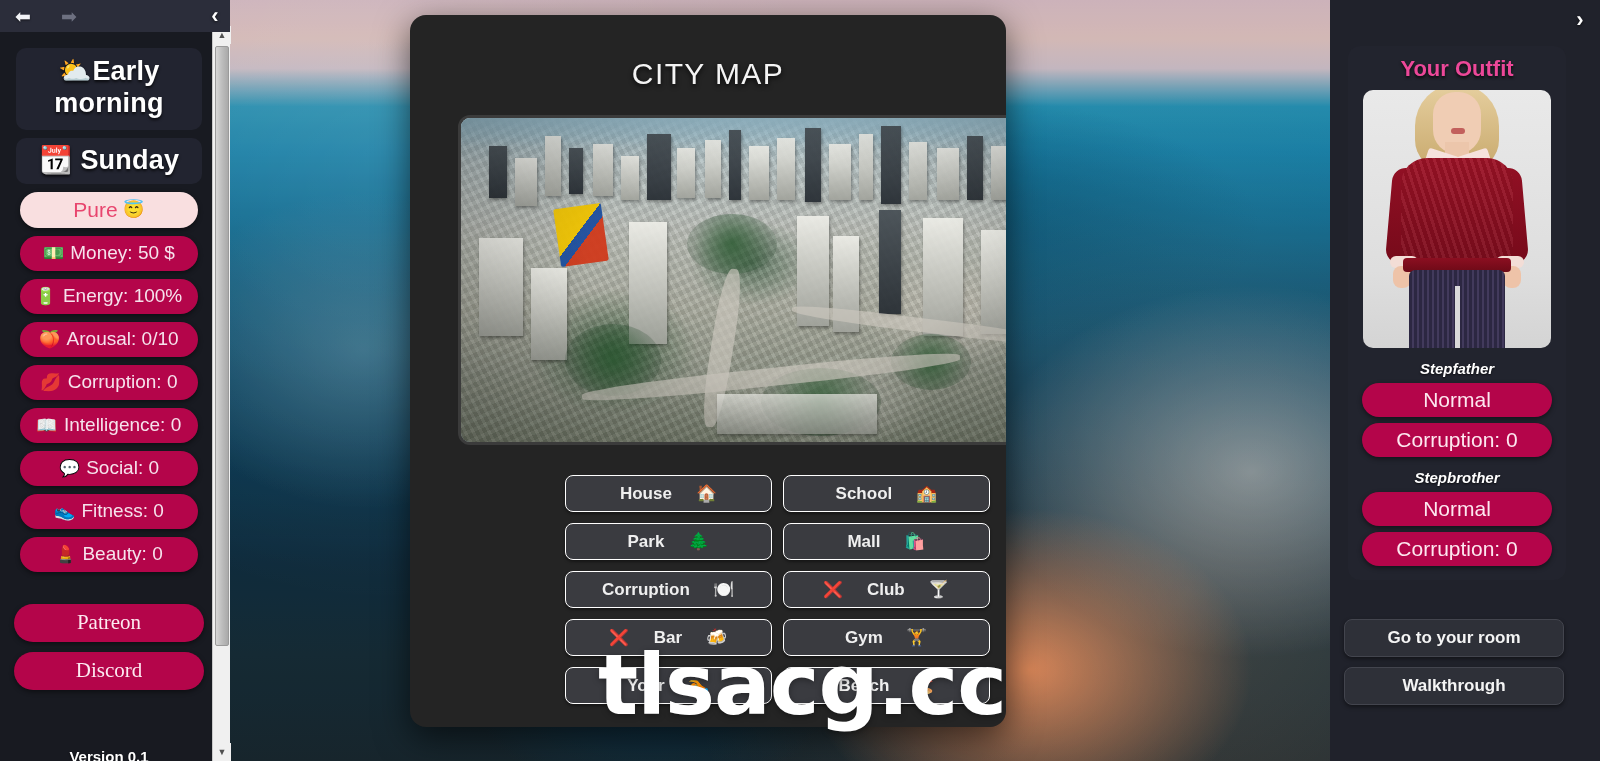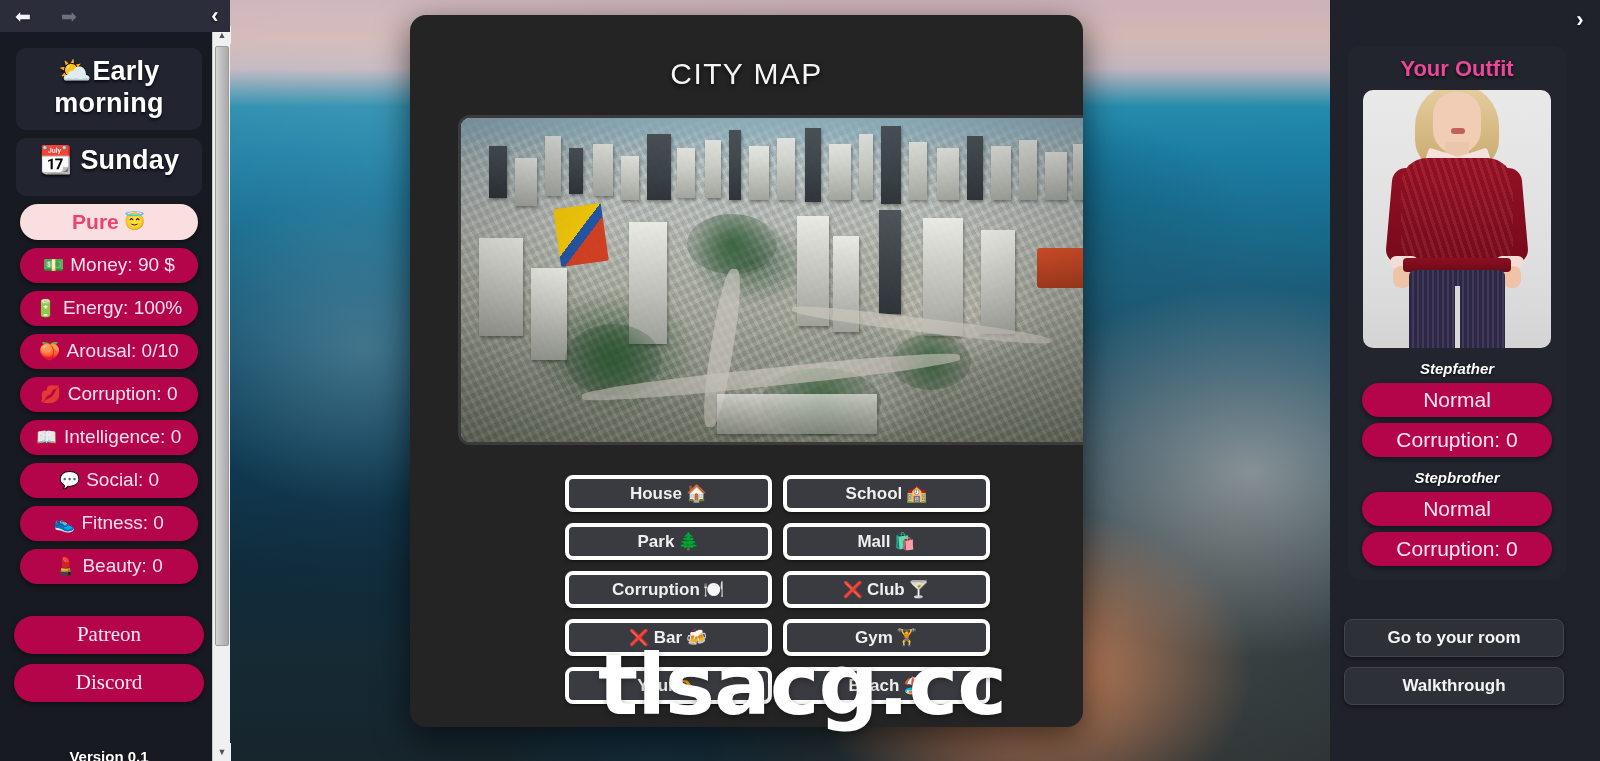--- a/index.html
+++ b/index.html
@@ -102,21 +102,21 @@
     font-size: 27px;
     font-weight: bold;
     line-height: 1.18;
     letter-spacing: .2px;
     text-shadow: 0 2px 3px rgba(0,0,0,.75);
   }
   .day-block {
     margin: 8px 16px 0 16px;
     background: #222430;
     border-radius: 10px;
-    padding: 6px 6px 20px 6px;
+    padding: 6px 6px 8px 6px;
     text-align: center;
   }
   .day-line {
     color: #ffffff;
     font-size: 27px;
     font-weight: bold;
     letter-spacing: .2px;
     text-shadow: 0 2px 3px rgba(0,0,0,.75);
   }
 
@@ -132,21 +132,21 @@
     background: #b4054a;
     box-shadow: 0 2px 5px rgba(0,0,0,.45);
     white-space: nowrap;
     overflow: hidden;
   }
   .pill .emo { font-size: 17px; }
   .pill.purity {
     background: #f9dfe0;
     color: #e8456e;
     font-size: 21px;
-    font-weight: bold;
+    font-weight: normal;
     height: 36px;
   }
 
   .sb-gap { height: 22px; }
 
   .sb-link {
     display: flex; align-items: center; justify-content: center;
     margin: 10px 14px 0 14px;
     height: 38px;
     border-radius: 19px;
@@ -183,21 +183,21 @@
     background: linear-gradient(90deg,#d6d6d6,#bdbdbd 50%,#a9a9a9);
     border: 1px solid #9a9a9a;
     border-radius: 2px;
   }
   #sb-scroll .arrow.bot { position: absolute; bottom: 0; left: 0; }
 
   
   #modal {
     position: absolute;
     left: 410px; top: 15px;
-    width: 673px; height: 712px;
+    width: 596px; height: 712px;
     background: #242424;
     border-radius: 16px;
     box-shadow: 0 10px 34px rgba(0,0,0,.6);
     z-index: 20;
     overflow: hidden;
   }
   #modal-title {
     margin-top: 42px;
     text-align: center;
     color: #f4f4f4;
@@ -271,26 +271,26 @@
     left: 155px; top: 460px;
     width: 425px;
     display: grid;
     grid-template-columns: 207px 207px;
     gap: 11px;
   }
   .loc-btn {
     height: 37px;
     border-radius: 8px;
     background: #3a3b40;
-    border: 4px solid #ffffff;
+    border: 1px solid #ffffff;
     color: #efefef;
     font-size: 17px;
     font-weight: bold;
     display: flex; align-items: center; justify-content: center;
-    gap: 4px;
+    gap: 24px;
     box-shadow: 0 2px 3px rgba(0,0,0,.4);
     white-space: nowrap;
   }
   .loc-btn .x { color: #ed2a4f; font-size: 16px; font-weight: 900; }
 
   
   #right {
     position: absolute;
     right: 0; top: 0;
     width: 270px; height: 761px;
@@ -458,21 +458,21 @@
       <div class="day-line">📆 Sunday</div>
     </div>
 
     <div class="pill purity">
       <span>Pure</span>
       <span class="emo">😇</span>
     </div>
 
     <div class="pill">
       <span class="emo">💵</span>
-      <span>Money: 90 $</span>
+      <span>Money: 50 $</span>
     </div>
     <div class="pill">
       <span class="emo">🔋</span>
       <span>Energy: 100%</span>
     </div>
     <div class="pill">
       <span class="emo">🍑</span>
       <span>Arousal: 0/10</span>
     </div>
     <div class="pill">

